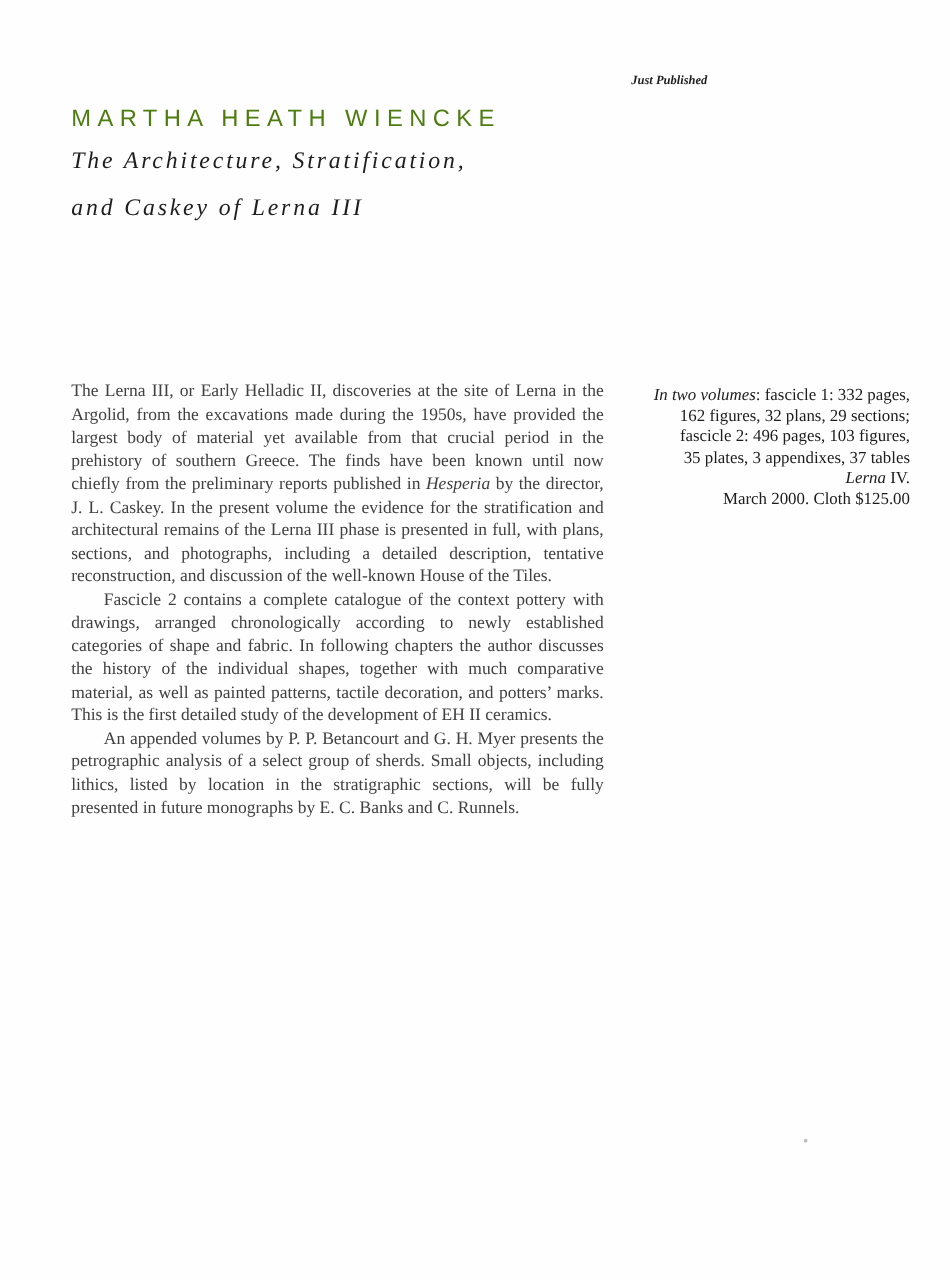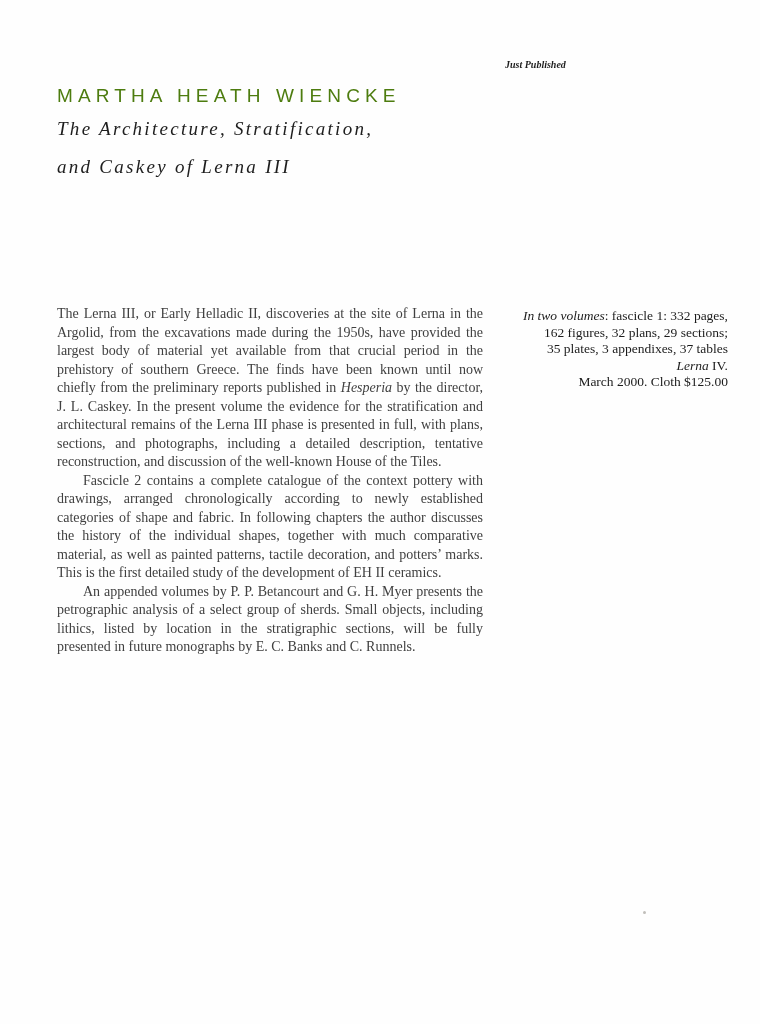--- a/index.html
+++ b/index.html
@@ -105,20 +105,21 @@
 
   <div class="body-col" id="body-col">
       <p class="para">The Lerna III, or Early Helladic II, discoveries at the site of Lerna in the Argolid, from the excavations made during the 1950s, have provided the largest body of material yet available from that crucial period in the prehistory of southern Greece. The finds have been known until now chiefly from the preliminary reports published in <em>Hesperia</em> by the director, J. L. Caskey. In the present volume the evidence for the stratification and architectural remains of the Lerna III phase is presented in full, with plans, sections, and photographs, including a detailed description, tentative reconstruction, and discussion of the well-known House of the Tiles.</p>
       <p class="para indent">Fascicle 2 contains a complete catalogue of the context pottery with drawings, arranged chronologically according to newly established categories of shape and fabric. In following chapters the author discusses the history of the individual shapes, together with much comparative material, as well as painted patterns, tactile decoration, and potters’ marks. This is the first detailed study of the development of EH II ceramics.</p>
       <p class="para indent">An appended volumes by P. P. Betancourt and G. H. Myer presents the petrographic analysis of a select group of sherds. Small objects, including lithics, listed by location in the stratigraphic sections, will be fully presented in future monographs by E. C. Banks and C. Runnels.</p>
     </div>
 
   <div class="side-col" id="side-col">
       <div class="detail-line ind-1"><em>In two volumes</em>: fascicle 1: 332 pages,</div>
       <div class="detail-line ind-0">162 figures, 32 plans, 29 sections;</div>
+      <div class="detail-line ind-0">fascicle 2: 496 pages, 103 figures,</div>
       <div class="detail-line ind-0">35 plates, 3 appendixes, 37 tables</div>
       <div class="detail-line ind-2"><em>Lerna</em> IV.</div>
       <div class="detail-line ind-2">March 2000. Cloth $125.00</div>
     </div>
 
   <div class="speck"></div>
 
 </div>
 
 </body></html>

